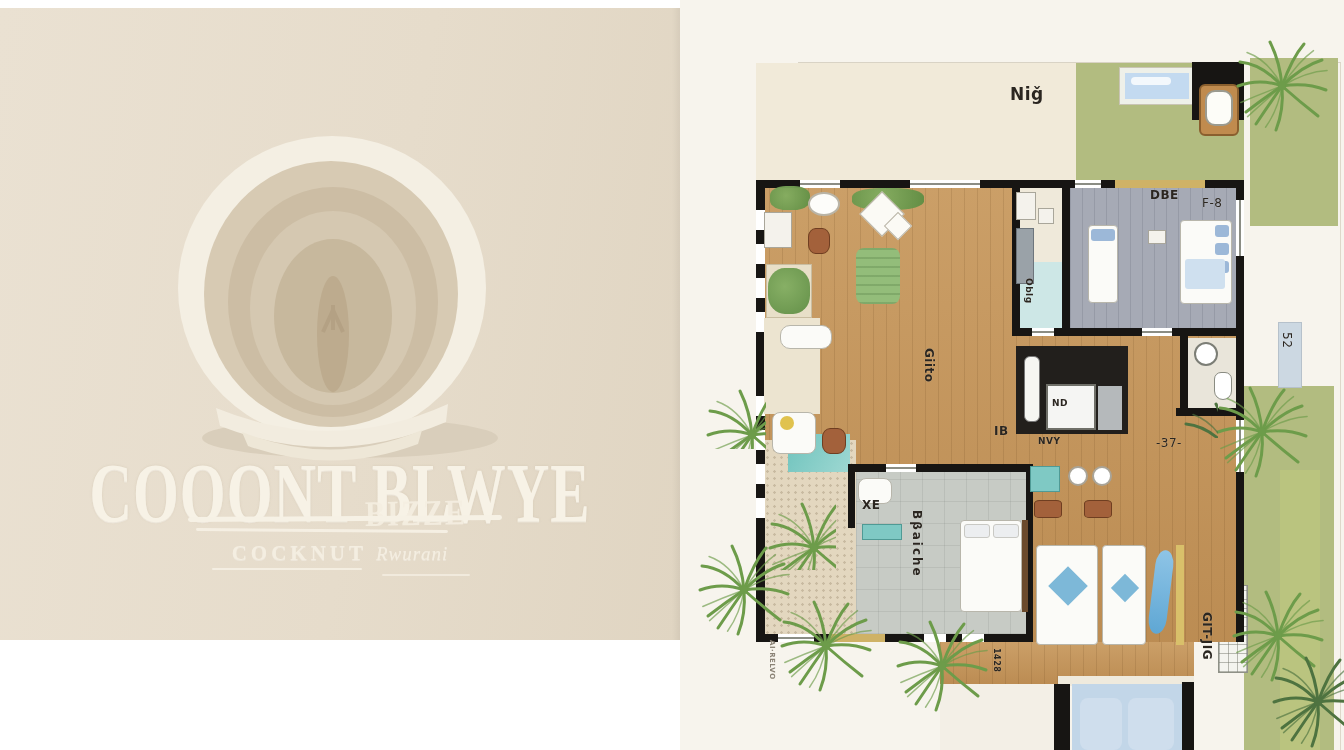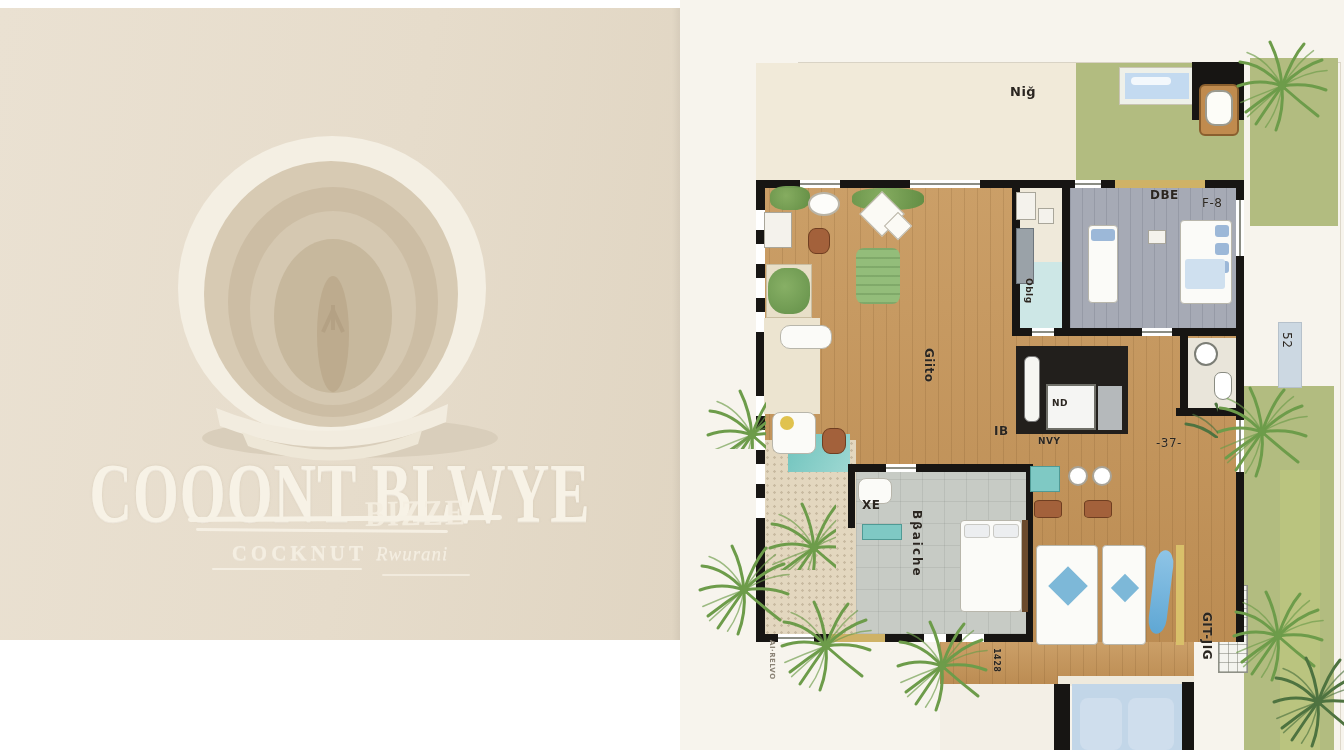--- a/index.html
+++ b/index.html
@@ -346,21 +346,21 @@
     <svg class="palm" style="left:84px;top:498px;width:72px;height:72px">
         <use href="#palm-shape"></use>
       </svg>
     <svg class="palm dark" style="left:498px;top:398px;width:40px;height:40px">
         <use href="#palm-shape"></use>
       </svg>
     <svg class="palm dark" style="left:588px;top:652px;width:110px;height:110px">
         <use href="#palm-shape"></use>
       </svg>
 
-    <span class="plan-label" style="left:330px;top:84px;font-size:13px">Niǧ</span>
+    <span class="plan-label" style="left:330px;top:84px;font-size:17px">Niǧ</span>
     <span class="plan-label" style="left:470px;top:188px">DBE</span>
     <span class="plan-label" style="left:522px;top:196px;font-weight:400">F-8</span>
     <span class="plan-label vert" style="left:344px;top:278px;font-size:9px">Oblg</span>
     <span class="plan-label vert" style="left:242px;top:348px">Giito</span>
     <span class="plan-label" style="left:314px;top:424px">IB</span>
     <span class="plan-label" style="left:372px;top:398px;font-size:9px">ND</span>
     <span class="plan-label" style="left:358px;top:436px;font-size:9px">NVY</span>
     <span class="plan-label" style="left:476px;top:436px;font-weight:400">-37-</span>
     <span class="plan-label vert" style="left:600px;top:332px;font-weight:400">52</span>
     <span class="plan-label" style="left:182px;top:498px">XE</span>

